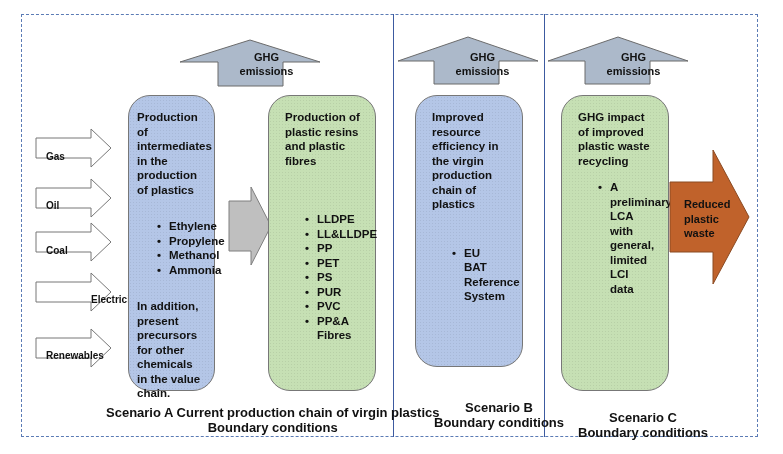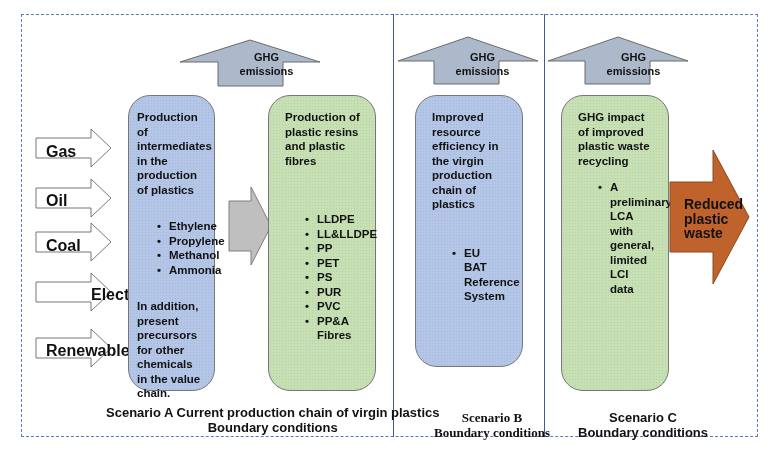--- a/index.html
+++ b/index.html
@@ -15,23 +15,23 @@
   .blue { background-color:#b4c6e7; }
   .green { background-color:#c6e0b4; }
   .box p { margin:0; }
   .box ul { margin:12px; padding-left:12px; list-style:none; }
   .box li { position:relative; padding-left:8px; }
   .box li::before { content:"•"; position:absolute; left:-4px; }
   .gap { height:22px; }
   .gap-s { height:10px; }
   svg.arrow { position:absolute; overflow:visible; }
   .ghg-label { position:absolute; font-weight:bold; font-size:11px; line-height:14px; text-align:center;margin-left:16px; }
-  .input-label { position:absolute; font-weight:bold; font-size:16px; }
+  .input-label { position:absolute; font-weight:bold; font-size:10px;margin-top:8px; }
   .caption { position:absolute; font-weight:bold; font-size:13px; line-height:15px;text-align:center; }
-  .waste-label { position:absolute; font-weight:bold; font-size:14px; line-height:14.5px; color:#111; }
+  .waste-label { position:absolute; font-weight:bold; font-size:11px; line-height:14.5px; color:#111; }
 </style>
 </head>
 <body>
 
 <div class="frame"></div>
 <div class="divider" style="left:393px;"></div>
 <div class="divider" style="left:544px;"></div>
 
 <svg class="arrow" style="left:178px;top:38px;" width="145" height="50">
   <polygon points="72,2 142,24 105,24 105,48 40,48 40,24 2,24" fill="#acb9ca" stroke="#6b6b6b" stroke-width="1"></polygon>
@@ -122,21 +122,21 @@
 
 <div class="box blue" style="left:415px;top:95px;width:108px;height:272px;">
   <p>Improved resource efficiency in the virgin production chain of plastics</p>
   <div class="gap"></div>
   <ul>
     <li>EU BAT Reference System</li>
   </ul>
   <div class="gap-s"></div>
 </div>
 
-<div class="caption" style="left:434px;top:410px;font-family:Liberation Serif, serif;">
+<div class="caption" style="left:434px;top:400px;">
   <div>Scenario B</div>
   <div>Boundary conditions</div>
 </div>
 
 <div class="box green" style="left:561px;top:95px;width:108px;height:296px;">
   <p>GHG impact of improved plastic waste recycling</p>
   <ul>
     <li>A preliminary LCA with general, limited LCI data</li>
   </ul>
   <div class="gap-s"></div>

